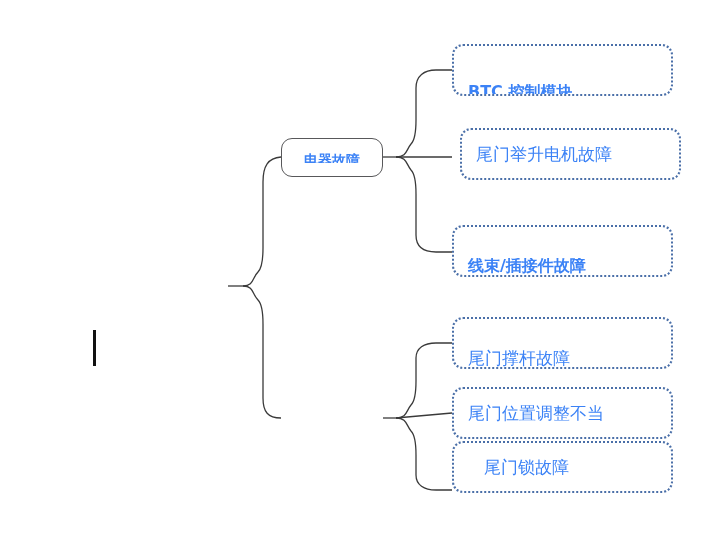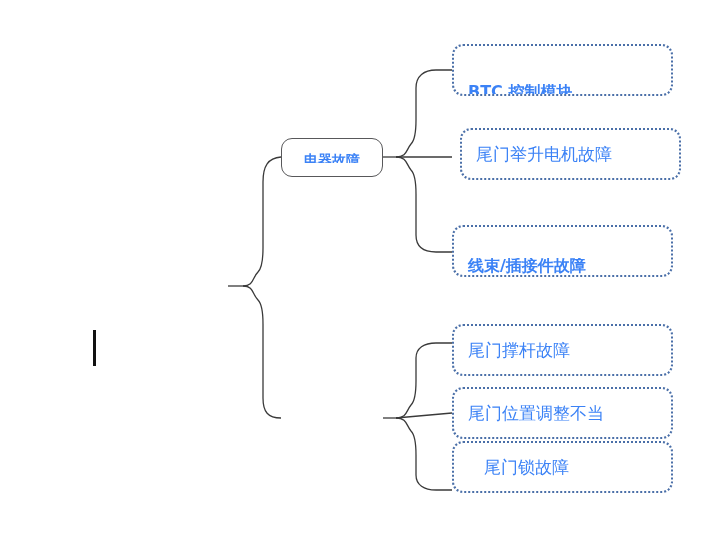--- a/index.html
+++ b/index.html
@@ -90,21 +90,21 @@
     height: 52px;
   }
   .node-leaf .node-label {
     font-size: 17px;
     font-weight: normal;
     padding-left: 14px;
   }
   #node-leaf-0 { top: 44px; }
   #node-leaf-1 { top: 128px; margin-left: 8px; }
   #node-leaf-2 { top: 225px; }
-  #node-leaf-3 { top: 324px; }
+  #node-leaf-3 { top: 317px; align-items: flex-end; }
   #node-leaf-4 { top: 387px; }
   #node-leaf-5 { top: 441px; padding-left: 16px; }
   
   #node-leaf-0 .node-label {
     align-self: flex-end;
     font-weight: bold;
     font-size: 16px;
   }
   #node-leaf-2 .node-label {
     align-self: flex-end;

